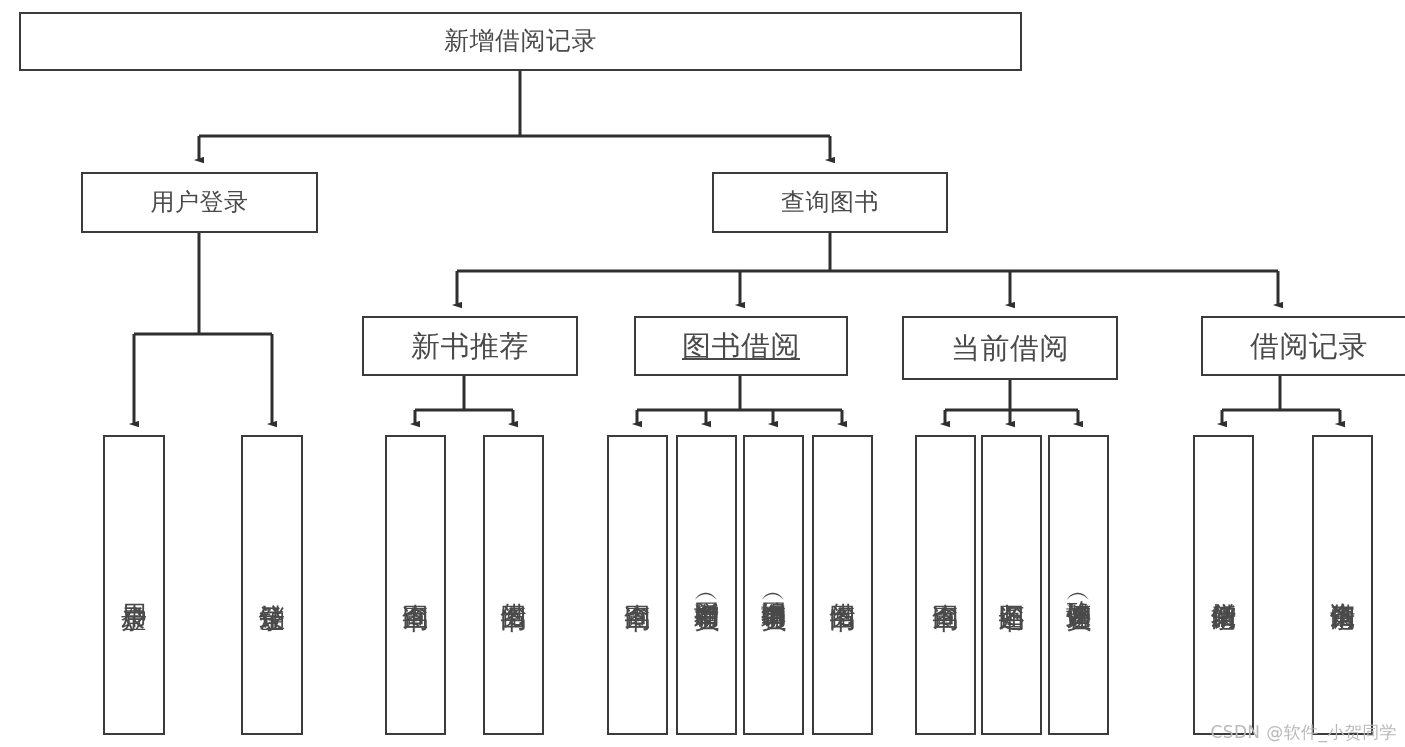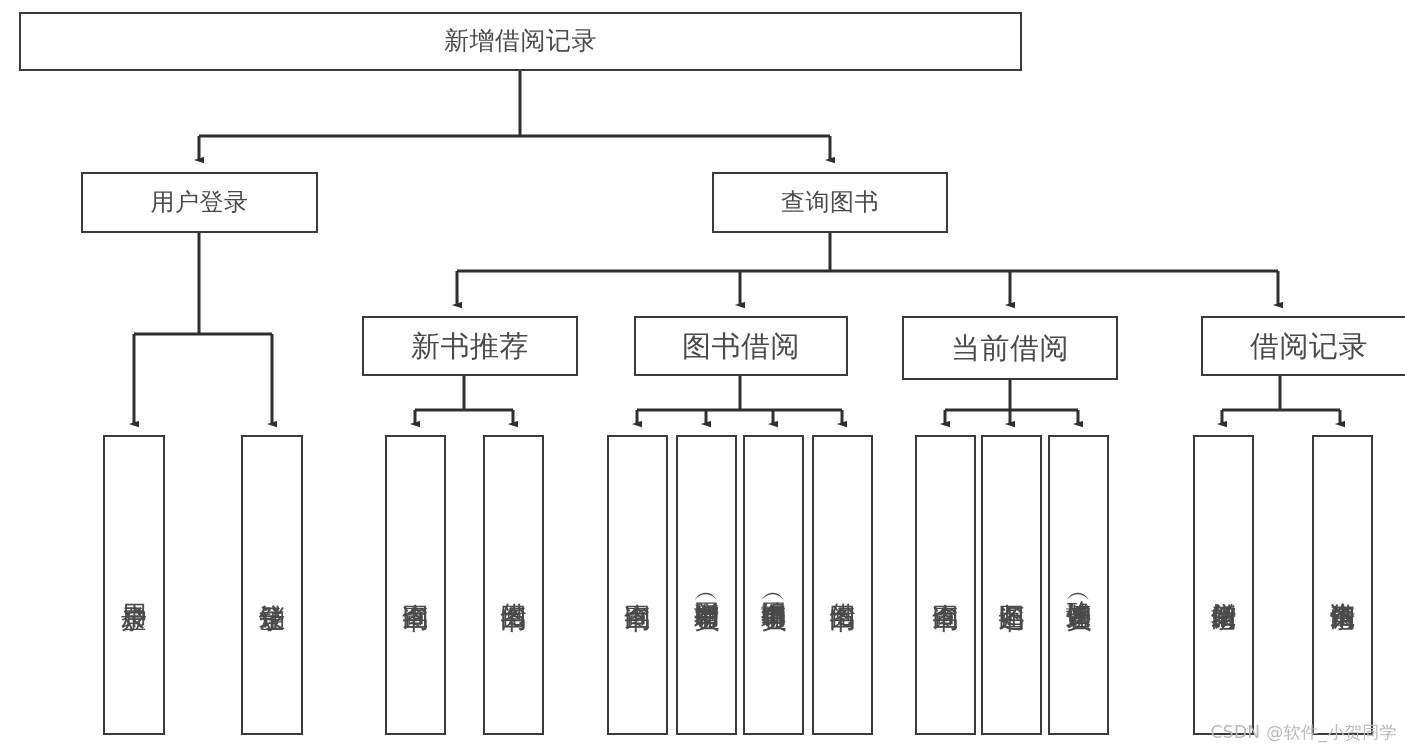--- a/index.html
+++ b/index.html
@@ -143,21 +143,21 @@
   </div>
 
   <div class="node-box node-mid" style="left:712px; top:172px; width:236px; height:61px;">
     <span class="node-label">查询图书</span>
   </div>
 
   <div class="node-box node-sub" style="left:362px; top:316px; width:216px; height:60px;">
     <span class="node-label">新书推荐</span>
   </div>
 
-  <div class="node-box node-sub" style="left:634px; top:316px; width:214px; height:60px;">
+  <div class="node-box node-sub" style="left:634px; top:316px; width:214px; height:60px;text-decoration:underline;">
     <span class="node-label">图书借阅</span>
   </div>
 
   <div class="node-box node-sub" style="left:902px; top:316px; width:216px; height:64px;">
     <span class="node-label">当前借阅</span>
   </div>
 
   <div class="node-box node-sub" style="left:1201px; top:316px; width:216px; height:60px;">
     <span class="node-label">借阅记录</span>
   </div>

